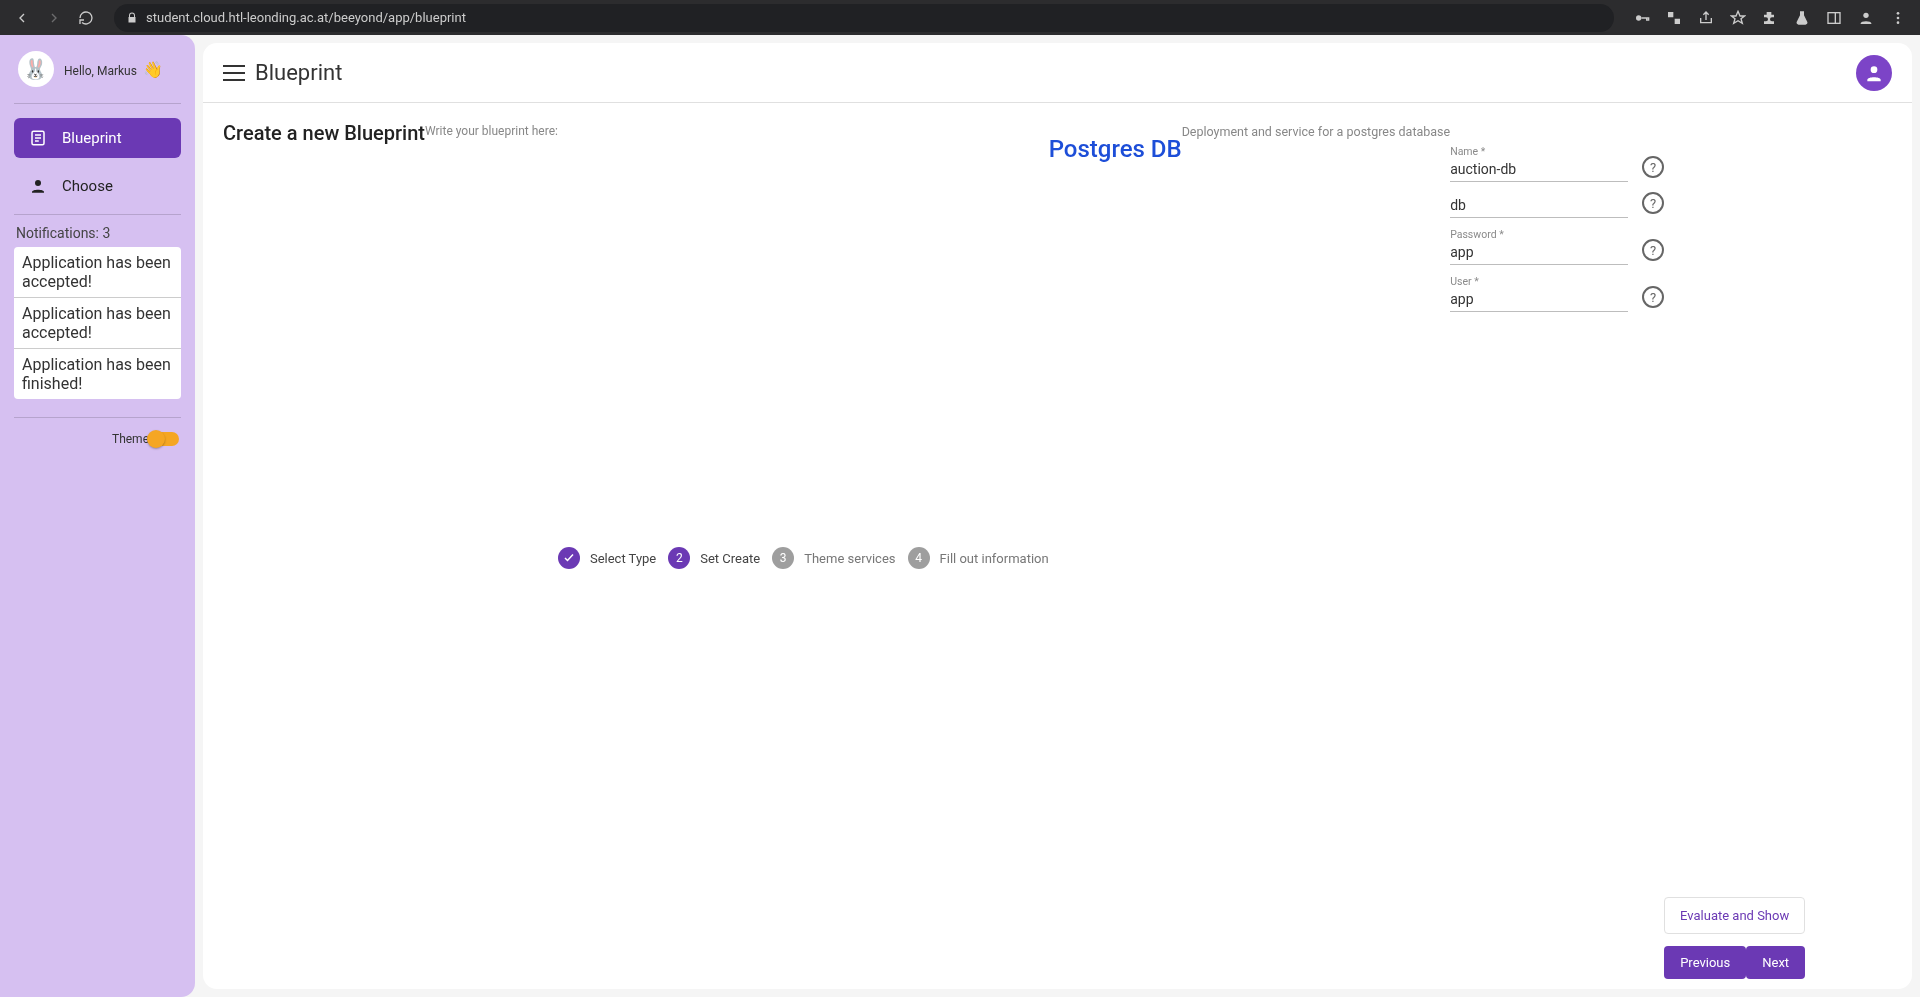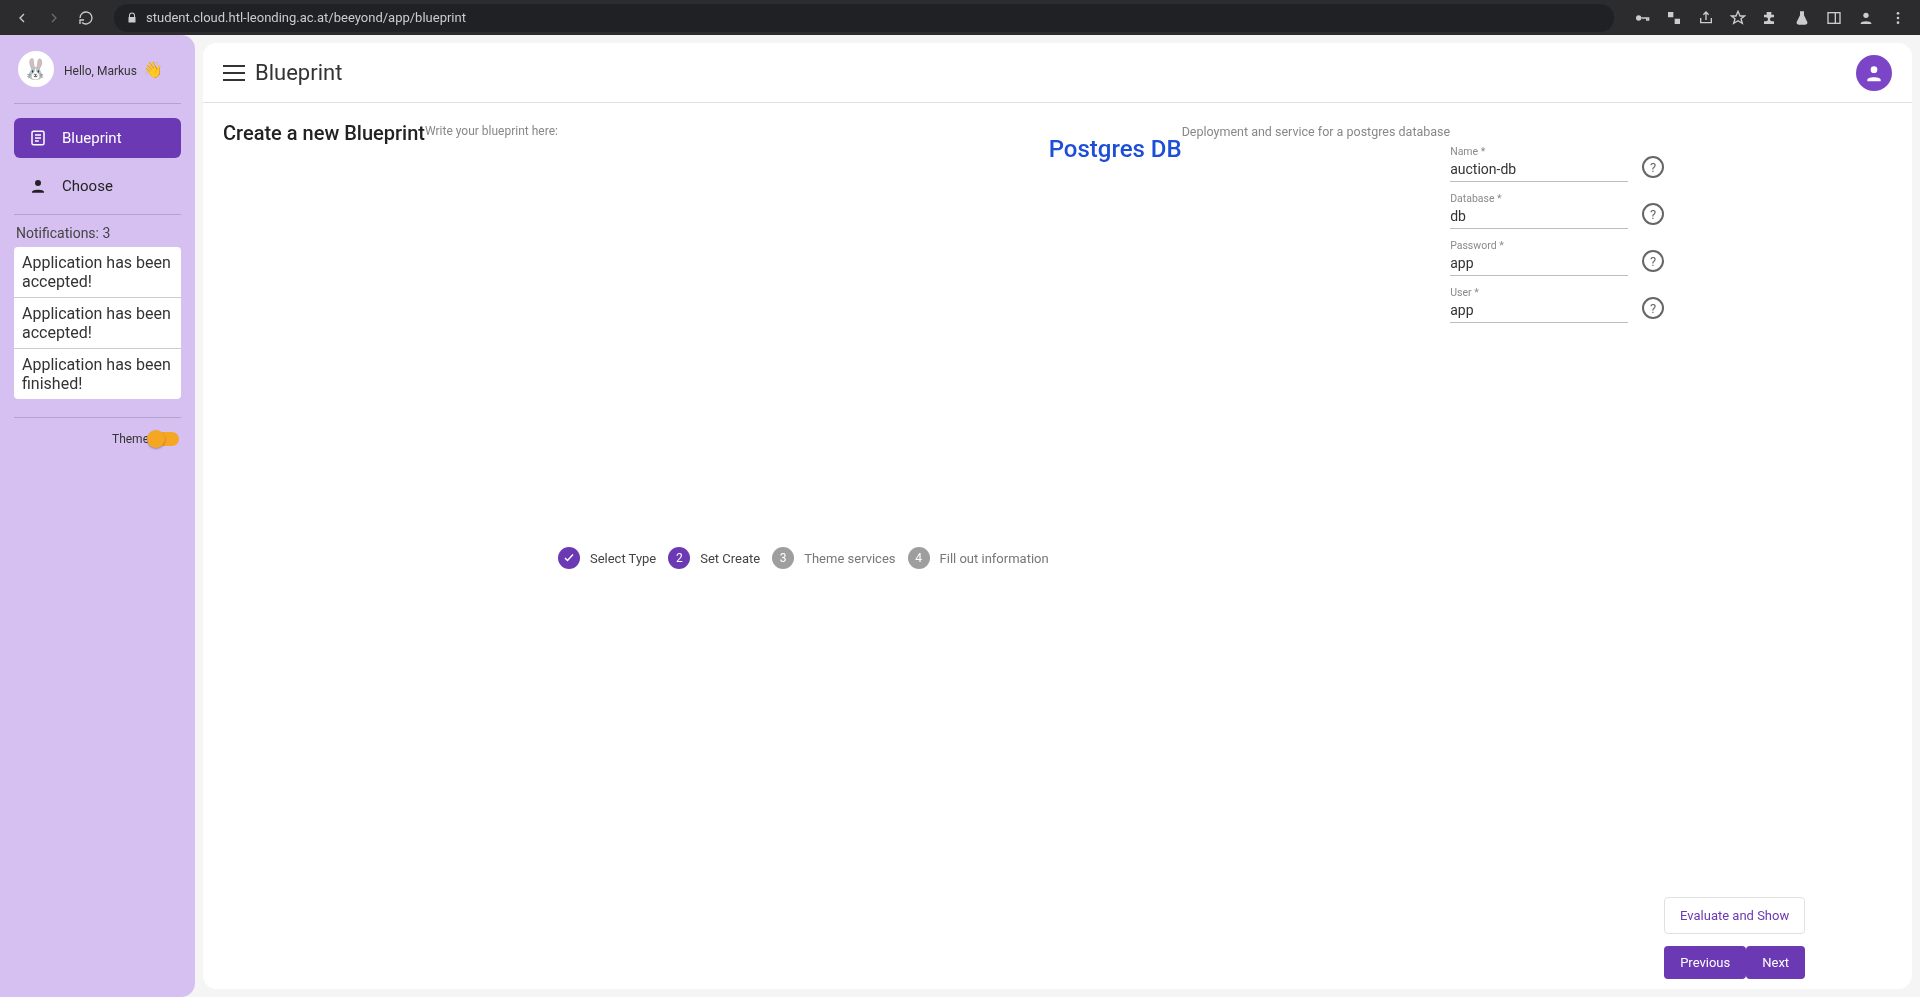--- a/index.html
+++ b/index.html
@@ -254,21 +254,20 @@
       <div class="form-fields">
         <div class="field-row">
           <div class="field">
             <div class="field-label">Name *</div>
             <input class="field-input" value="auction-db" style="">
           </div>
           <div class="help-icon">?</div>
         </div>
         <div class="field-row">
           <div class="field">
-            <div class="field-label">Database *</div>
             <input class="field-input" value="db" style="">
           </div>
           <div class="help-icon">?</div>
         </div>
         <div class="field-row">
           <div class="field">
             <div class="field-label">Password *</div>
             <input class="field-input" value="app" style="">
           </div>
           <div class="help-icon">?</div>

